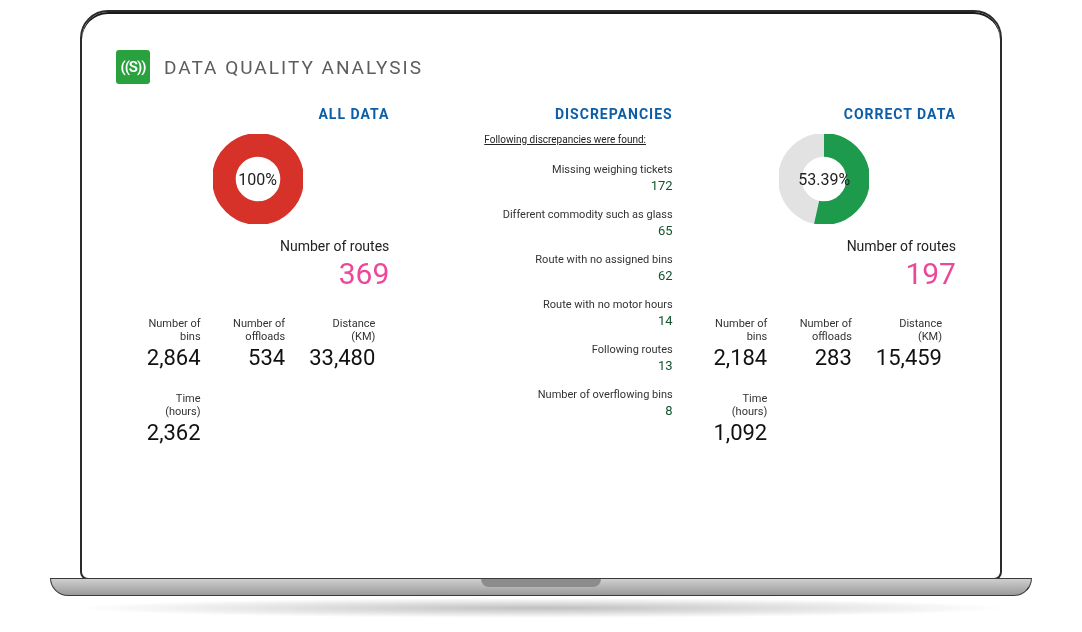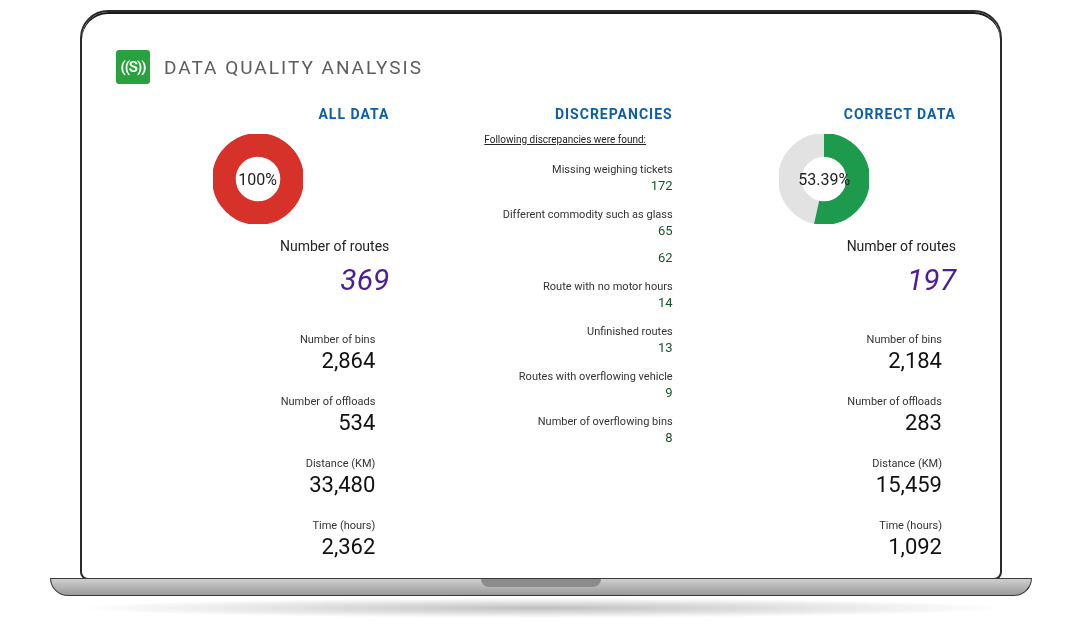--- a/index.html
+++ b/index.html
@@ -97,28 +97,28 @@
   .donut-track { stroke: #e2e2e2; }
   .donut-red   { stroke: #d7322a; }
   .donut-green { stroke: #1e9a4c; }
   .donut-label {
     position: absolute; inset: 0;
     display: flex; align-items: center; justify-content: center;
     font-size: 16px; color: #222;
   }
 
   .primary-metric-label { font-size: 14px; color: #222; margin-top: 2px; }
-  .primary-metric-value { font-size: 30px; color: #4c1d95; margin-top: 8px; font-style: italic; }
+  .primary-metric-value { font-size: 30px; color: #ec4899; margin-top: 2px; }
 
   .grid {
     display: grid;
-    grid-template-columns: 1fr;
+    grid-template-columns: 1fr 1fr 1fr;
     column-gap: 24px;
     row-gap: 22px;
-    margin-top: 36px;
+    margin-top: 26px;
     padding: 0 14px;
   }
   .metric-label { font-size: 11px; color: #333; }
   .metric-value { font-size: 22px; color: #111; margin-top: 2px; }
 
   
   .disc-sub {
     font-size: 10px;
     text-decoration: underline;
     color: #222;
@@ -179,33 +179,30 @@
         <div id="disc-list">
             <div class="disc-item">
               <div class="disc-label">Missing weighing tickets</div>
               <div class="disc-value">172</div>
             </div>
             <div class="disc-item">
               <div class="disc-label">Different commodity such as glass</div>
               <div class="disc-value">65</div>
             </div>
             <div class="disc-item">
+              <div class="disc-label">Route with no assigned bins</div>
               <div class="disc-value">62</div>
             </div>
             <div class="disc-item">
               <div class="disc-label">Route with no motor hours</div>
               <div class="disc-value">14</div>
             </div>
             <div class="disc-item">
-              <div class="disc-label">Unfinished routes</div>
+              <div class="disc-label">Following routes</div>
               <div class="disc-value">13</div>
-            </div>
-            <div class="disc-item">
-              <div class="disc-label">Routes with overflowing vehicle</div>
-              <div class="disc-value">9</div>
             </div>
             <div class="disc-item">
               <div class="disc-label">Number of overflowing bins</div>
               <div class="disc-value">8</div>
             </div>
           </div>
       </div>
 
       <div class="col">
         <div class="col-heading">CORRECT DATA</div>

